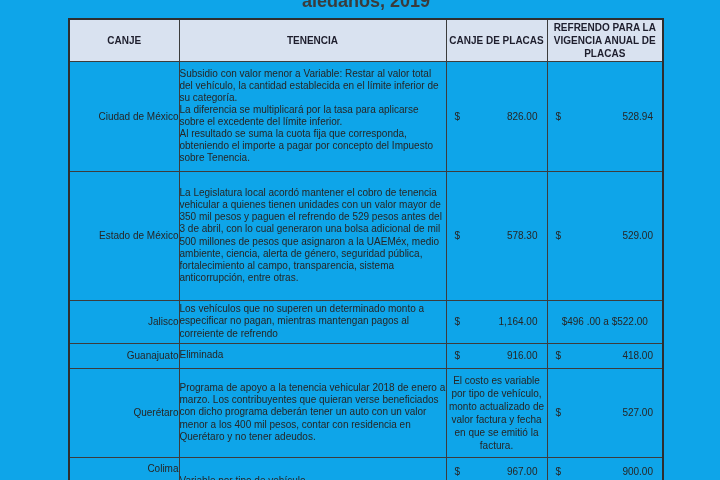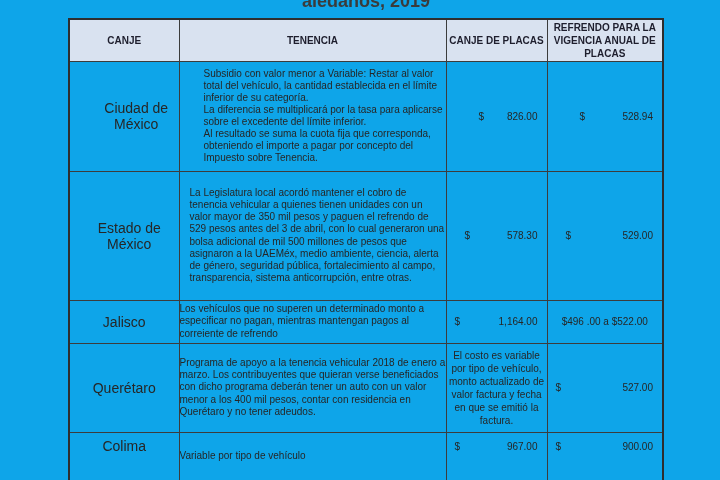--- a/index.html
+++ b/index.html
@@ -53,23 +53,23 @@
     font-weight: bold;
     color: #1e1e2d;
     text-align: center;
     line-height: 13px;
     padding: 2px 3px;
     height: 42px;
     box-sizing: border-box;
     margin-top: 47px;
   }
   td.estado {
-    font-size: 14px;
+    font-size: 10px;
     padding: 1px 2px 1px 3px;
-    text-align: center;
+    text-align: right;
   }
   td.tenencia {
     font-size: 10px;
     line-height: 12.1px;
     padding: 1px 3px 1px 5px;
     text-align: left;
     white-space: pre-line;
   }
   td.money { font-size: 10px; }
   .money-wrap {
@@ -78,22 +78,22 @@
     align-items: center;
     padding: 0 9px 0 8px;
   }
   td.money-center {
     font-size: 10px;
     text-align: center;
     line-height: 13px;
     padding: 2px 4px;
   }
   
-  tr.r-cdmx       td { height: 109px; padding-left: 24px; }
-  tr.r-edomex     td { height: 128px; padding-left: 10px; }
+  tr.r-cdmx       td { height: 109px; }
+  tr.r-edomex     td { height: 128px; }
   tr.r-jalisco    td { height: 42px; }
   tr.r-guanajuato td { height: 24px; }
   tr.r-queretaro  td { height: 88px; }
   tr.r-colima     td { height: 60px; vertical-align: top; }
   tr.r-colima td.estado   { padding-top: 5px; }
   tr.r-colima td.tenencia { padding-top: 17px; }
   tr.r-colima td.money .money-wrap { padding-top: 8px; }
 </style>
 </head>
 <body>
@@ -159,20 +159,36 @@
         <td class="tenencia">Los vehículos que no superen un determinado monto a especificar no pagan, mientras mantengan pagos al correiente de refrendo</td>
         <td class="money">
           <div class="money-wrap">
             <span>$</span>
             <span>1,164.00</span>
           </div>
         </td>
         <td class="money-center">$496 .00 a $522.00</td>
       </tr>
 
+      <tr class="r-guanajuato">
+        <td class="estado">Guanajuato</td>
+        <td class="tenencia">Eliminada</td>
+        <td class="money">
+          <div class="money-wrap">
+            <span>$</span>
+            <span>916.00</span>
+          </div>
+        </td>
+        <td class="money">
+          <div class="money-wrap">
+            <span>$</span>
+            <span>418.00</span>
+          </div>
+        </td>
+      </tr>
 
       <tr class="r-queretaro">
         <td class="estado">Querétaro</td>
         <td class="tenencia">Programa de apoyo a la tenencia vehicular 2018 de enero a marzo. Los contribuyentes que quieran verse beneficiados con dicho programa deberán tener un auto con un valor menor a los 400 mil pesos, contar con residencia en Querétaro y no tener adeudos.</td>
         <td class="money-center">El costo es variable por tipo de vehículo, monto actualizado de valor factura y fecha en que se emitió la factura.</td>
         <td class="money">
           <div class="money-wrap">
             <span>$</span>
             <span>527.00</span>
           </div>

